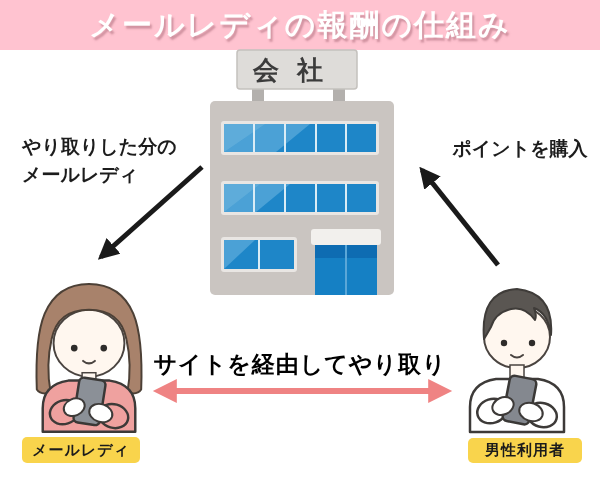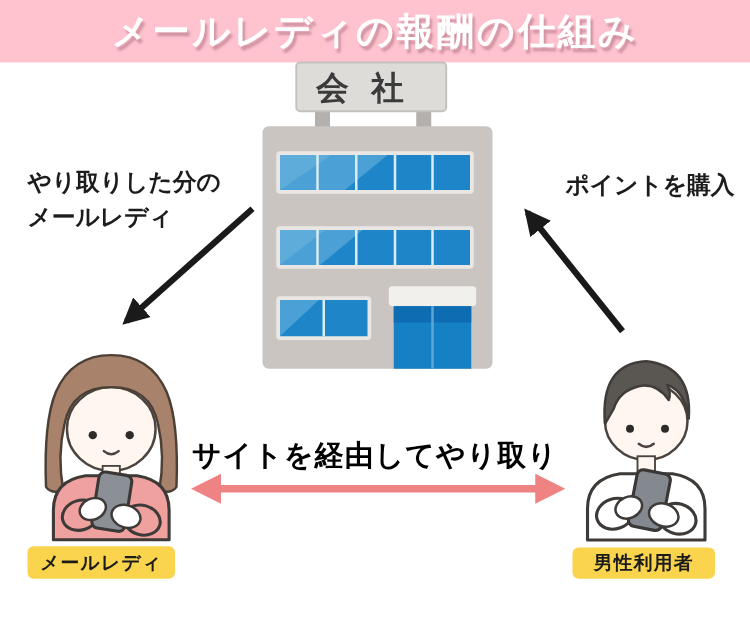--- a/index.html
+++ b/index.html
@@ -25,21 +25,21 @@
     position:absolute;left:0;top:349px;width:600px;text-align:center;
     font-size:23px;font-weight:800;color:#000000;letter-spacing:1px;
   }
   
   .badge{
     position:absolute;background:#f9d44c;border-radius:5px;
     display:flex;align-items:center;justify-content:center;
     font-size:15px;font-weight:800;color:#1b1b1b;letter-spacing:1px;
   }
   .badge-left{left:22px;top:437px;width:118px;height:26px;}
-  .badge-right{left:458px;top:438px;width:114px;height:25px;}
+  .badge-right{left:468px;top:438px;width:114px;height:25px;}
   
   .abs{position:absolute;}
   svg{display:block;}
 </style>
 </head>
 <body>
 
 <div id="stage">
 
   <div class="banner">

